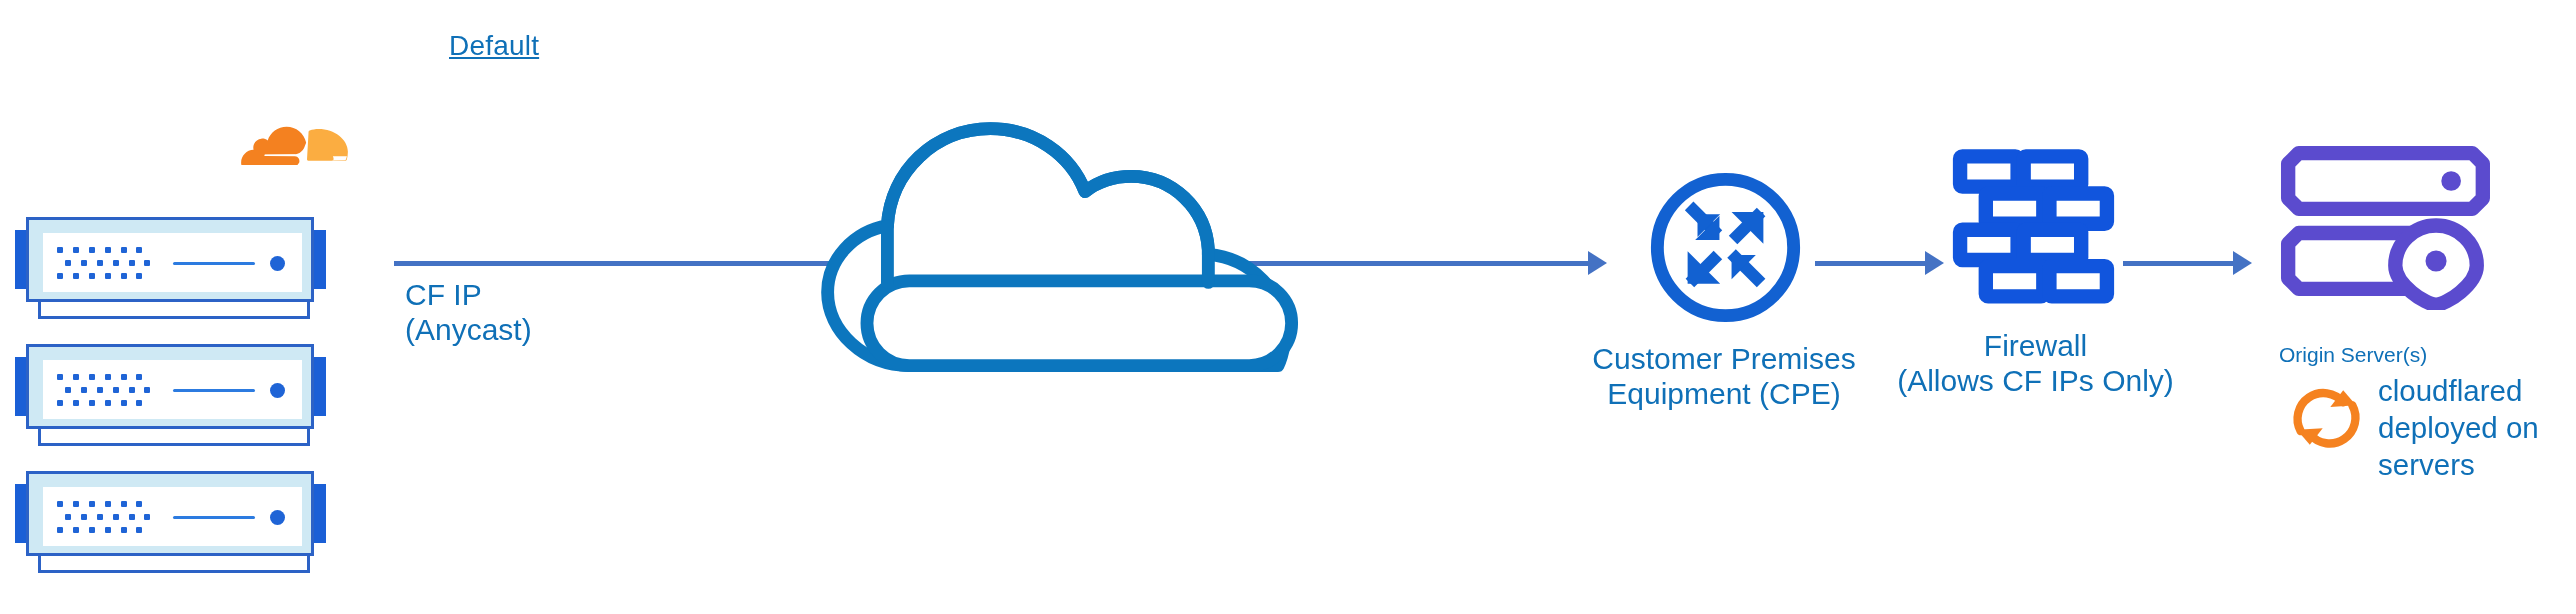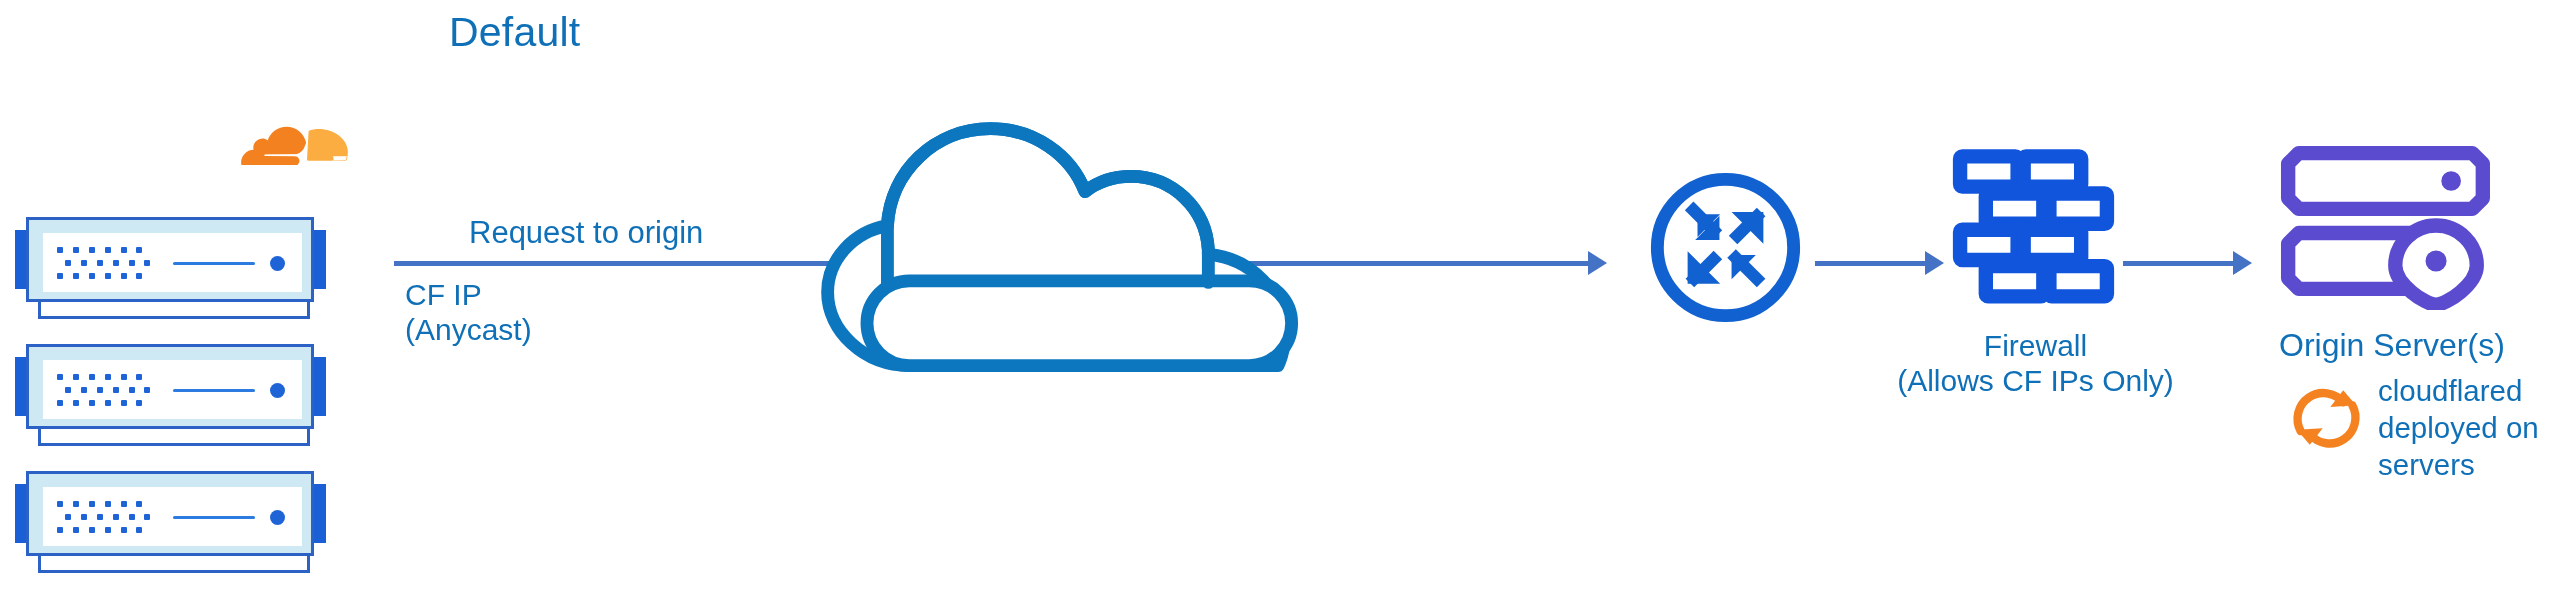--- a/index.html
+++ b/index.html
@@ -12,26 +12,27 @@
   #stage {
     position: relative;
     width: 2576px;
     height: 614px;
     background: #ffffff;
   }
   .abs { position: absolute; }
 
   
   #diagram-title {
-    left: 449px; top: 9px;
-    font-size: 41px;
+    left: 449px; top: 22px;
+    font-size: 28px;
     line-height: 47px;
     color: #0F70B7;
     white-space: nowrap;
     letter-spacing: 0.2px;
+    text-decoration: underline;
   }
 
   
   #cf-logo-block { left: 15px; top: 97px; width: 356px; height: 121px; }
   #cf-logo-mark { left: 170px; top: 0px; width: 182px; height: 85px; }
   #cf-wordmark {
     left: 30px; top: 82px;
     width: 318px;
     font-size: 30px;
     font-weight: bold;
@@ -117,21 +118,21 @@
     color: #0F70B7;
     font-size: 30px;
     line-height: 35px;
     white-space: pre-line;
   }
   #label-request-to-origin { left: 469px; top: 215px; font-size: 31px; }
   #label-cf-ip { left: 405px; top: 277px; }
   #label-internet { left: 971px; top: 303px; font-size: 31px; }
   #label-cpe { left: 1546px; top: 341px; text-align: center; width: 356px; }
   #label-firewall { left: 1869px; top: 328px; text-align: center; width: 333px; }
-  #label-origin-server { left: 2279px; top: 328px; font-size: 32px; }
+  #label-origin-server { left: 2279px; top: 337px; font-size: 21px; }
   #label-cloudflared {
     left: 2378px; top: 372px;
     font-size: 29.5px; line-height: 37px;
     width: 189px;
   }
 
   
   #internet-cloud { left: 814px; top: 112px; width: 492px; height: 265px; z-index: 5; }
 
   
@@ -252,21 +253,20 @@
           </div>
         <div class="srv-line"></div>
         <div class="srv-knob"></div>
       </div>
     </div>
   </div>
 
   <div class="abs flow-line" style="left:394px; top:261px; width:1196px;"></div>
   <div class="abs flow-head" style="left:1588px; top:251px;"></div>
 
-  <div class="abs lbl" id="label-request-to-origin">Request to origin</div>
   <div class="abs lbl" id="label-cf-ip">CF IP
 (Anycast)</div>
 
   <svg class="abs" id="internet-cloud" viewBox="0 0 650 350">
     <path d="M126 335 C 66 335 18 289 18 238 C 18 195 52 158 97 150
              C 101 78 160 22 233 22 C 290 22 339 56 358 105
              C 375 92 396 85 419 85 C 474 85 518 128 521 182
              C 521 184 521 186 521 188
              C 578 193 622 239 622 294
              C 622 317 613 335 613 335 Z" fill="#ffffff" stroke="#0C76BE" stroke-width="17" stroke-linejoin="round" stroke-linecap="round"></path>
@@ -287,20 +287,22 @@
 
     <path d="M115 95 L 152 58" stroke="#1261D1" stroke-width="16"></path>
     <polygon points="113,58 155,58 155,100" fill="#1261D1"></polygon>
 
     <path d="M95 115 L 58 152" stroke="#1261D1" stroke-width="16"></path>
     <polygon points="55,110 55,153 98,153" fill="#1261D1"></polygon>
 
     <path d="M113 113 L 152 152" stroke="#1261D1" stroke-width="16"></path>
     <polygon points="113,115 145,115 113,147" fill="#1261D1"></polygon>
   </svg>
+  <div class="abs lbl" id="label-cpe">Customer Premises
+Equipment (CPE)</div>
 
   <div class="abs flow-line" style="left:1815px; top:261px; width:112px;"></div>
   <div class="abs flow-head" style="left:1925px; top:251px;"></div>
 
   <svg class="abs" id="firewall-icon" viewBox="0 0 218 206">
     <g fill="none" stroke="#1155DD" stroke-width="19" stroke-linejoin="round">
 
       <rect x="12" y="11" width="76" height="40" rx="3"></rect>
       <rect x="96" y="11" width="76" height="40" rx="3"></rect>
 

